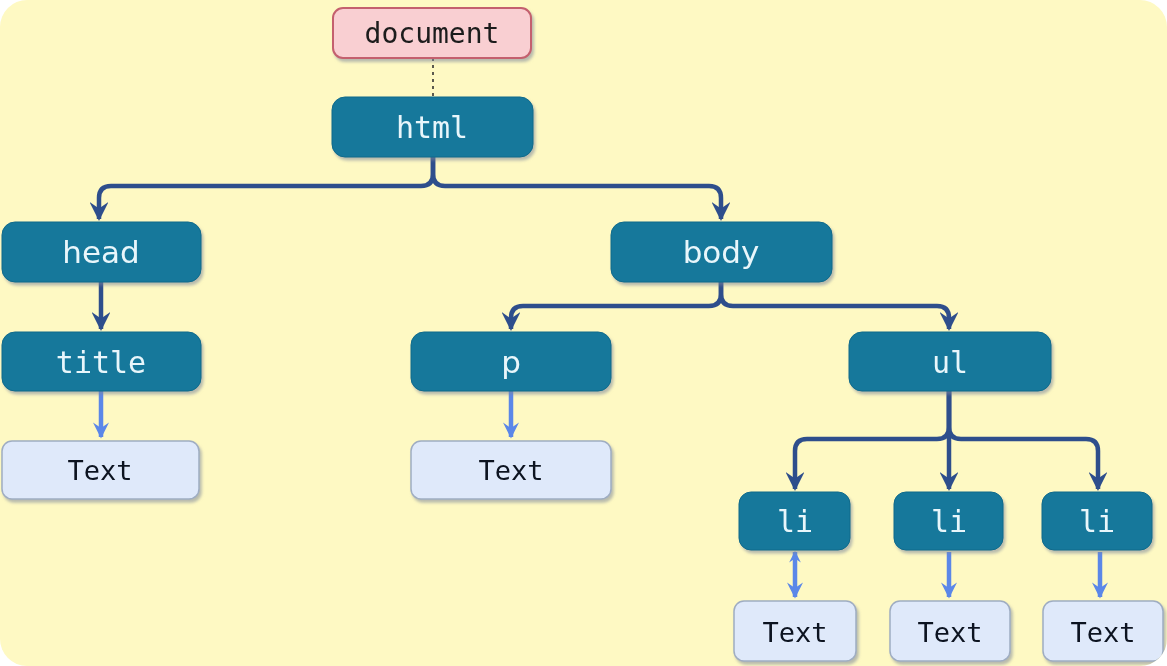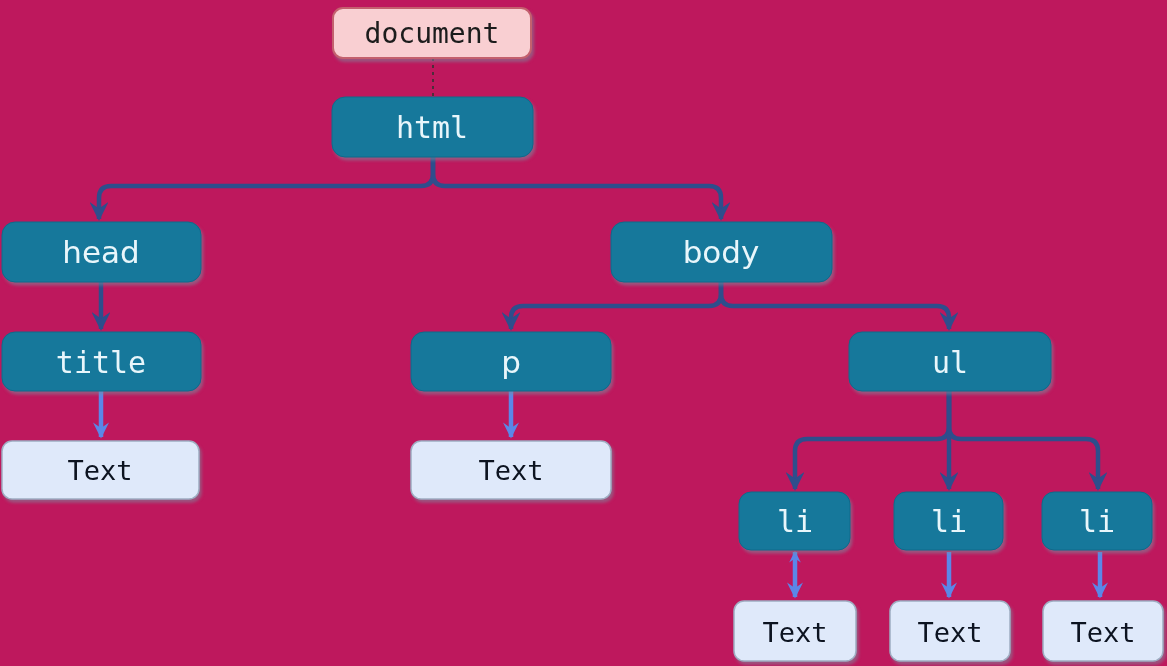--- a/index.html
+++ b/index.html
@@ -1,16 +1,16 @@
 <!DOCTYPE html>
 <html style="--element-fill: #16789b; --element-border: #0f6a8b; --element-text: #e8f6fb; --document-fill: #f9cfd2; --document-border: #c4606e; --document-text: #1c1c1c; --text-node-fill: #dfe9fa; --text-node-border: #9fadc2; --text-node-text: #0c1320; --edge-dark: #2e4e8c; --edge-light: #5b87e8; --edge-dashed: #333333;"><head>
 <meta charset="utf-8">
 <style>
   html,body { margin:0; padding:0; background:#ffffff; }
-  .stage { position:relative; width:1167px; height:666px; background:#be185d; overflow:hidden; }
+  .stage { position:relative; width:1167px; height:666px; background:#fef9c3; overflow:hidden;border-radius:27px; }
   svg { display:block; }
 
   .edge-dark   { stroke: var(--edge-dark); stroke-width:4.5; fill:none; stroke-linejoin:round; }
   .edge-light  { stroke: var(--edge-light); stroke-width:4.5; fill:none; stroke-linejoin:round; }
   .edge-dashed { stroke: var(--edge-dashed); stroke-width:1.6; stroke-dasharray:3 4; fill:none; }
 
   #arrow-dark path  { fill: var(--edge-dark); }
   #arrow-light path, #arrow-light-sm path { fill: var(--edge-light); }
 
   .el-rect  { fill: var(--element-fill); stroke: var(--element-border); stroke-width:1; }

